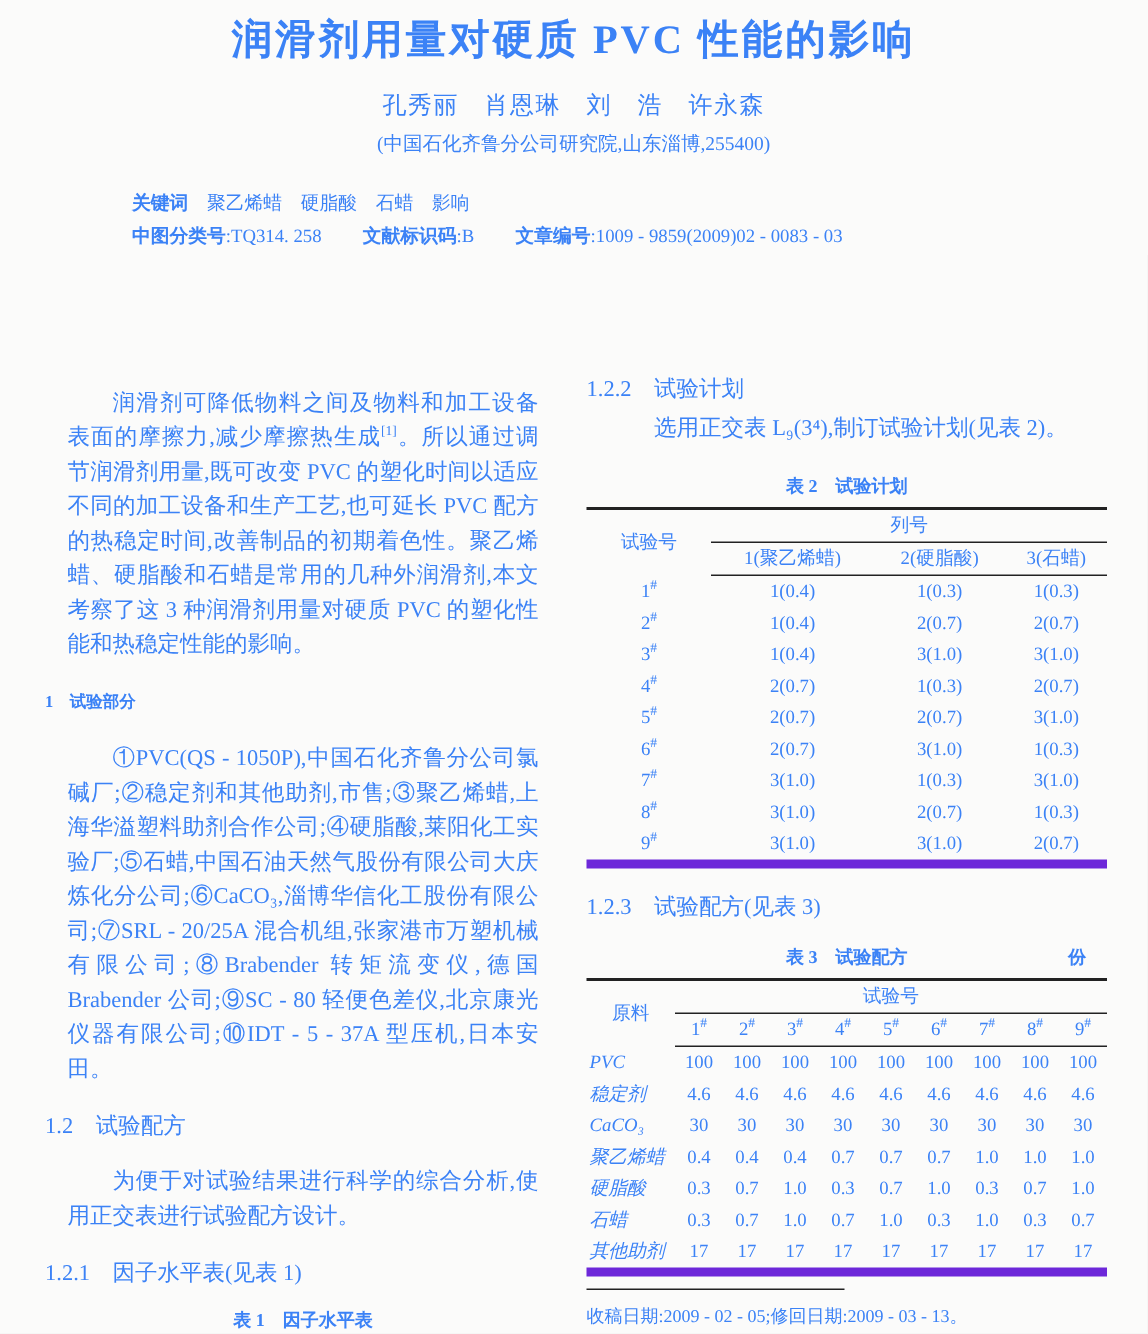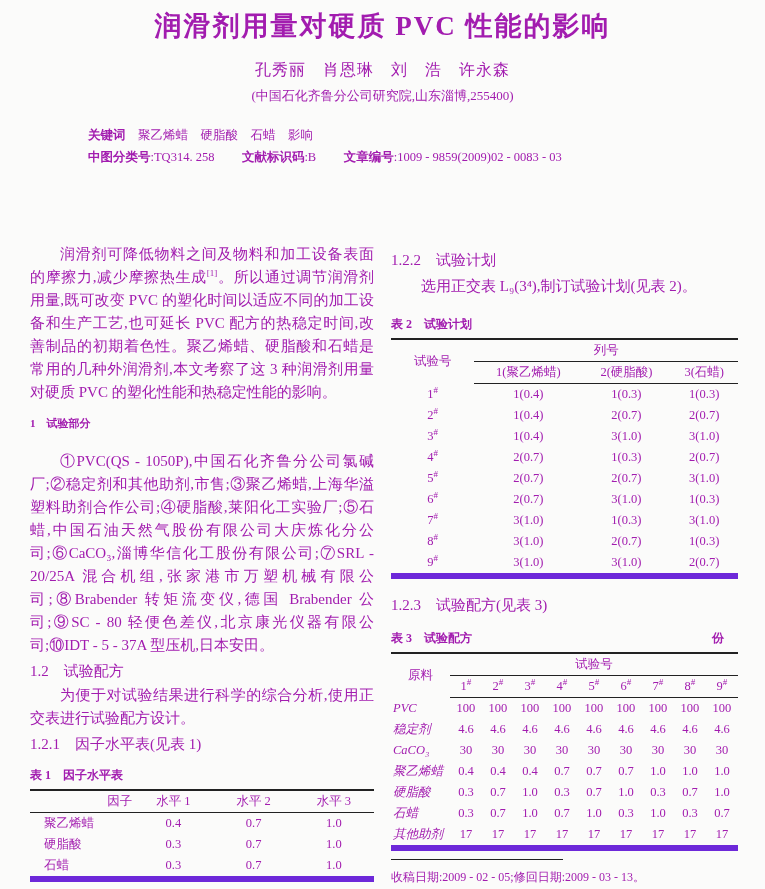--- a/index.html
+++ b/index.html
@@ -2,21 +2,21 @@
 <html lang="zh"><head>
 <meta charset="utf-8">
 <style>
   html,body{margin:0;padding:0;}
   body{background:#e8e8e8;}
   .page{
     position:relative;
     width:765px;height:889px;
     margin:0 auto;
     background:#fbfbfa;
-    color:#a21caf;
+    color:#3b82f6;
     font-family:"Liberation Serif","DejaVu Serif",serif;
     overflow:hidden;
   }
   
   .head{position:absolute;left:0;right:0;top:6px;text-align:center;}
   .title{
     font-size:27px;font-weight:bold;letter-spacing:2px;
     margin:0;line-height:40px;
   }
   .authors{font-size:16px;letter-spacing:1px;margin-top:14px;}
@@ -28,26 +28,26 @@
   .abs-p{text-indent:2em;}
   .lbl{font-weight:bold;}
   .lbl-gap{margin-right:1em;}
   .kw-line,.clc-line{text-indent:2em;font-family:Liberation Serif, serif;}
   .clc-line .seg{margin-right:2.2em;}
   .clc-line .seg:last-child{margin-right:0;}
   
   .col{position:absolute;top:243px;font-size:15px;line-height:23px;text-align:justify;}
   .col-left{left:30px;width:344px;}
   .col-right{left:391px;width:347px;}
-  .body-p{margin:0;text-indent:2em;}
+  .body-p{margin:15px;text-indent:2em;}
   sup{font-size:9px;line-height:0;}
   h2.sec{font-size:11px;font-weight:bold;margin:8px 0 16px 0;line-height:22px;text-indent:0;font-family:Liberation Serif, serif;}
   h3.sec{font-size:15px;font-weight:normal;margin:3px 0 2px 0;line-height:22px;text-indent:0;}
   
-  .tbl-caption{font-size:12px;font-weight:bold;text-align:left;margin:12px 0 6px 0;line-height:16px;}
+  .tbl-caption{font-size:12px;font-weight:bold;text-align:center;margin:12px 0 6px 0;line-height:16px;}
   .cap3{position:relative;}
   .cap3 .unit{position:absolute;right:14px;top:0;font-weight:bold;}
   table.tbl{border-collapse:collapse;width:100%;
     font-size:12.5px;line-height:15px;
     border-top:2px solid #222;border-bottom:6px solid #6d28d9;}
   table.tbl th,table.tbl td{font-weight:normal;text-align:center;padding:3px 1px;}
   table.tbl thead th{border-bottom:1px solid #222;}
   
   .tbl1 th:first-child,.tbl1 td:first-child{text-align:left;padding-left:14px;width:30%;}
   .tbl1 th:first-child{text-align:right;padding-left:0;}

